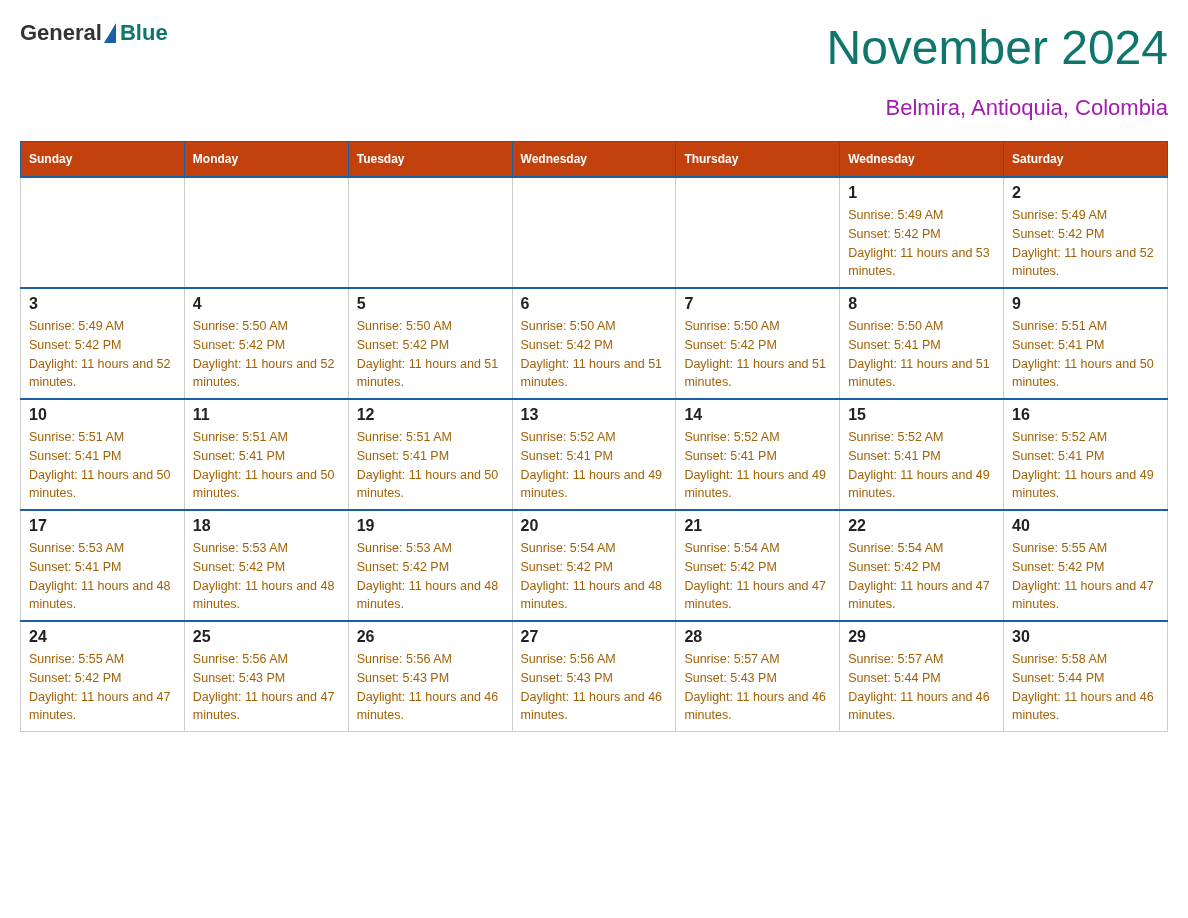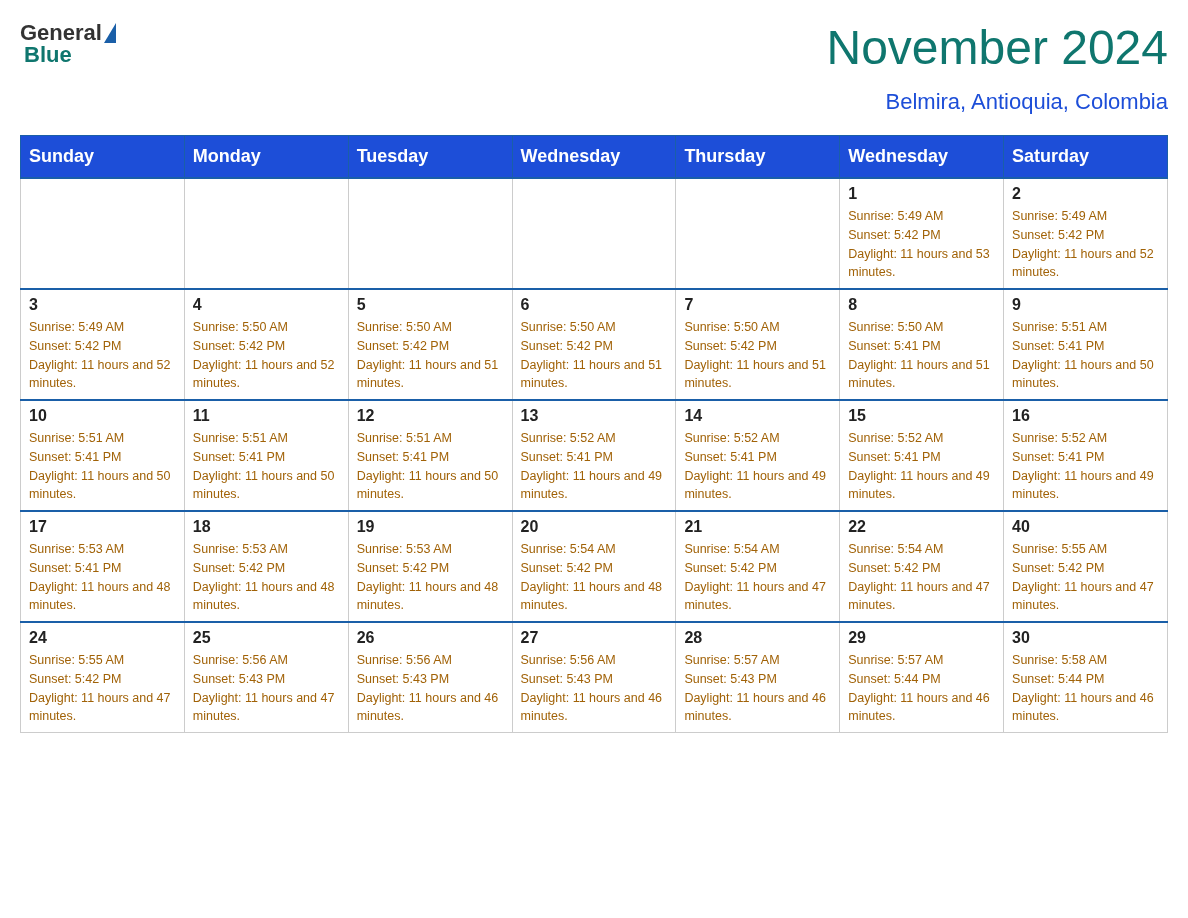--- a/index.html
+++ b/index.html
@@ -11,22 +11,22 @@
       min-height: 918px;
     }
     .header {
       display: flex;
       justify-content: space-between;
       align-items: flex-start;
       margin-bottom: 20px;
     }
     .logo {
       display: flex;
-      flex-direction: column;
-      align-items: flex-start;
+      flex-direction: row;
+      align-items: flex-end;
     }
     .logo-general {
       font-size: 22px;
       font-weight: bold;
       color: #333;
     }
     .logo-triangle {
       width: 0;
       height: 0;
       border-left: 12px solid transparent;
@@ -45,32 +45,32 @@
     .title-area {
       text-align: right;
     }
     .month-title {
       font-size: 48px;
       font-weight: normal;
       color: #0f766e;
     }
     .location {
       font-size: 22px;
-      color: #1d4ed8;
-      margin-top: 14px;
+      color: #a21caf;
+      margin-top: 20px;
     }
     .calendar {
       width: 100%;
       border-collapse: collapse;
       border: 1px solid #aaa;
     }
     .calendar th {
-      background-color: #1d4ed8;
+      background-color: #c2410c;
       color: #fff;
-      font-size: 18px;
+      font-size: 12px;
       font-weight: bold;
       padding: 10px 8px;
       text-align: left;
       border: 1px solid #1a5fa8;
     }
     .calendar td {
       vertical-align: top;
       padding: 6px 8px;
       border: 1px solid #ccc;
       width: 14.28%;

